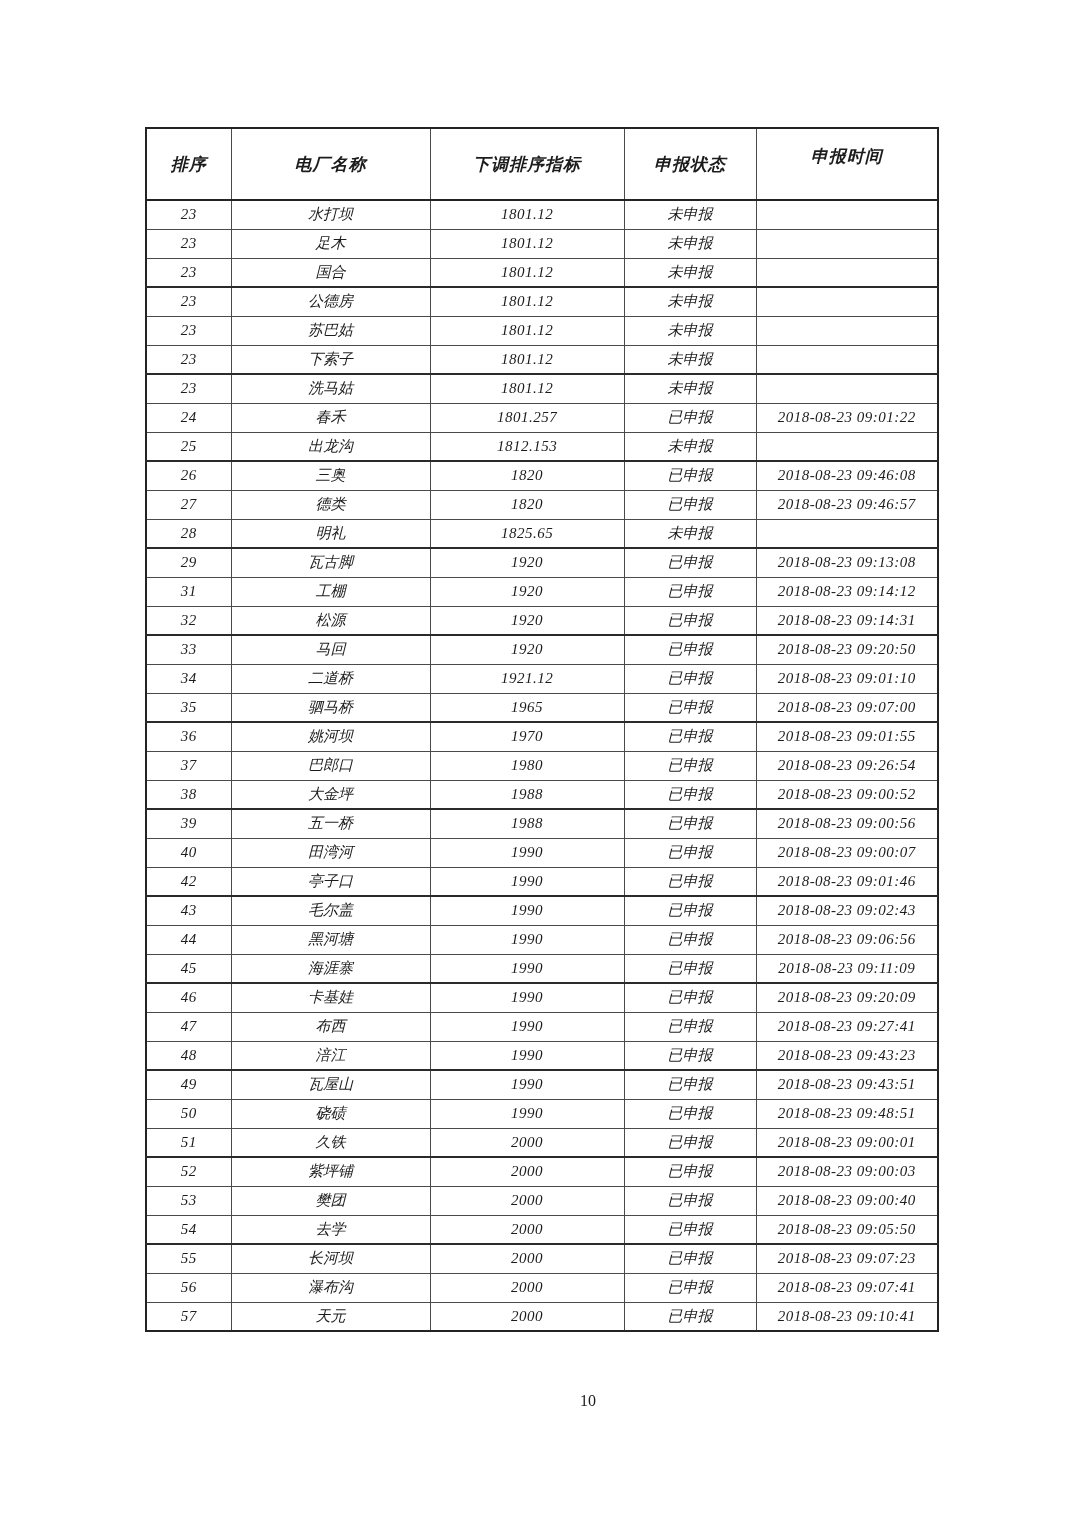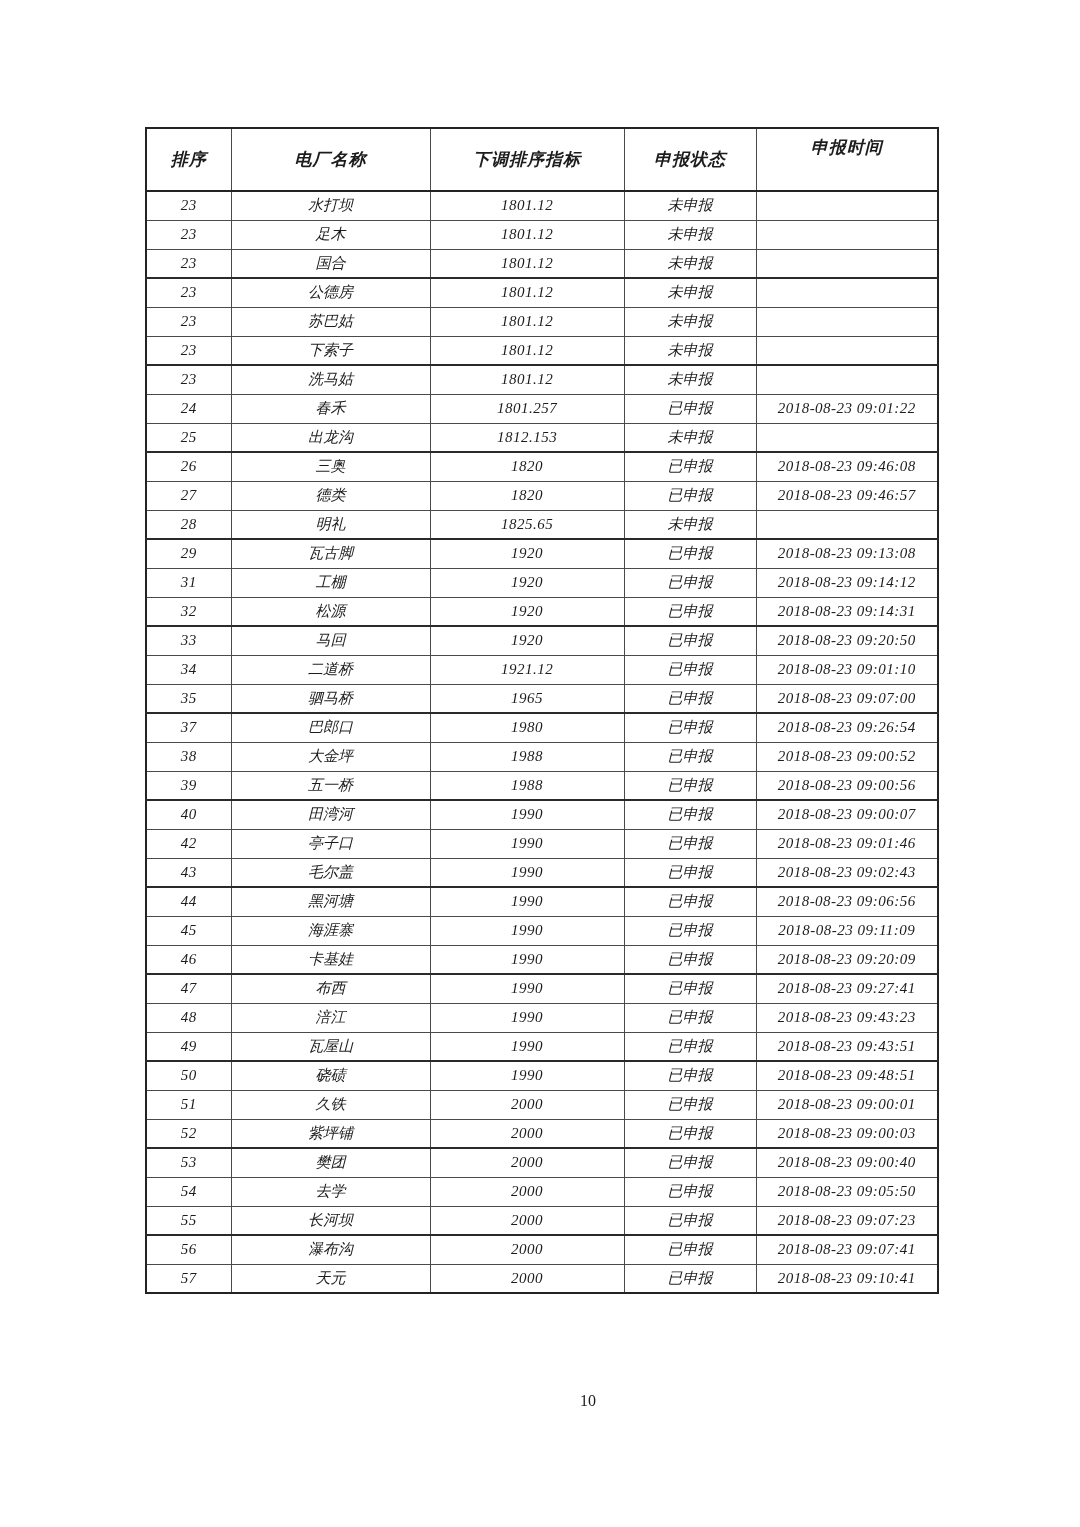--- a/index.html
+++ b/index.html
@@ -42,21 +42,21 @@
   .doc-table { border: 2px solid #232323; font-style: italic; }
   .doc-table thead th {
     height: 54px;
     font-size: 17px;
     font-weight: bold;
     letter-spacing: 1px;
     border-bottom: 2px solid #232323;
   }
   .doc-table thead th.th-time {
     vertical-align: top;
-    padding-top: 7px;
+    padding-top: 16px;
     border-radius: 24px;
   }
   .doc-table tbody tr { height: 29px; }
   .doc-table tbody td {
     font-size: 15px;
   }
   .doc-table tbody td.td-metric,
   .doc-table tbody td.td-rank { letter-spacing: 0.5px; }
   .doc-table tbody td.td-time { font-size: 15px; letter-spacing: 0.5px; margin-top: 20px; }
   
@@ -234,20 +234,27 @@
   </tr>
 
   <tr>
     <td class="td-rank">35</td>
     <td class="td-name">驷马桥</td>
     <td class="td-metric">1965</td>
     <td class="td-status">已申报</td>
     <td class="td-time">2018-08-23 09:07:00</td>
   </tr>
 
+  <tr>
+    <td class="td-rank">36</td>
+    <td class="td-name">姚河坝</td>
+    <td class="td-metric">1970</td>
+    <td class="td-status">已申报</td>
+    <td class="td-time">2018-08-23 09:01:55</td>
+  </tr>
 
   <tr>
     <td class="td-rank">37</td>
     <td class="td-name">巴郎口</td>
     <td class="td-metric">1980</td>
     <td class="td-status">已申报</td>
     <td class="td-time">2018-08-23 09:26:54</td>
   </tr>
 
   <tr>

